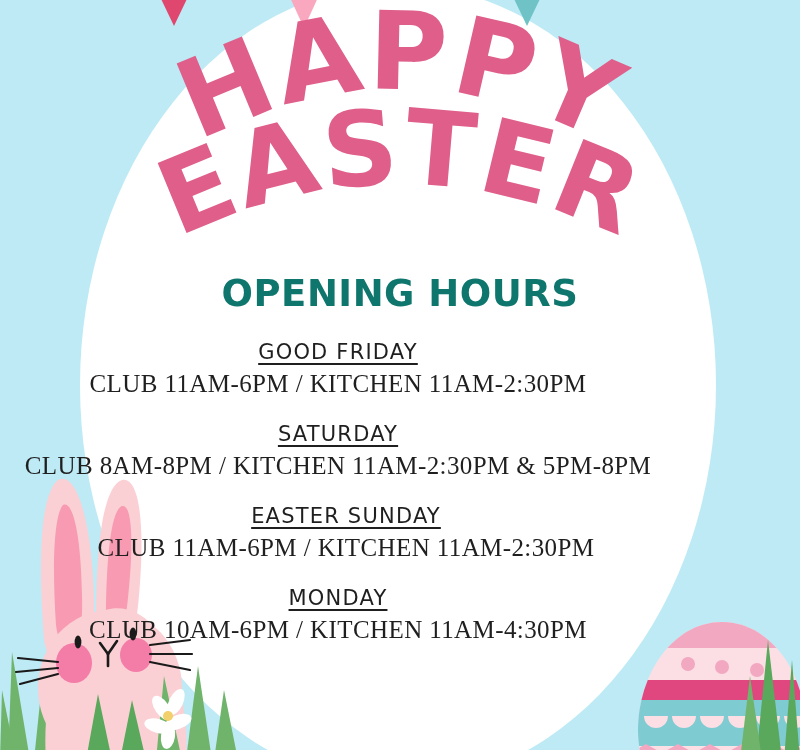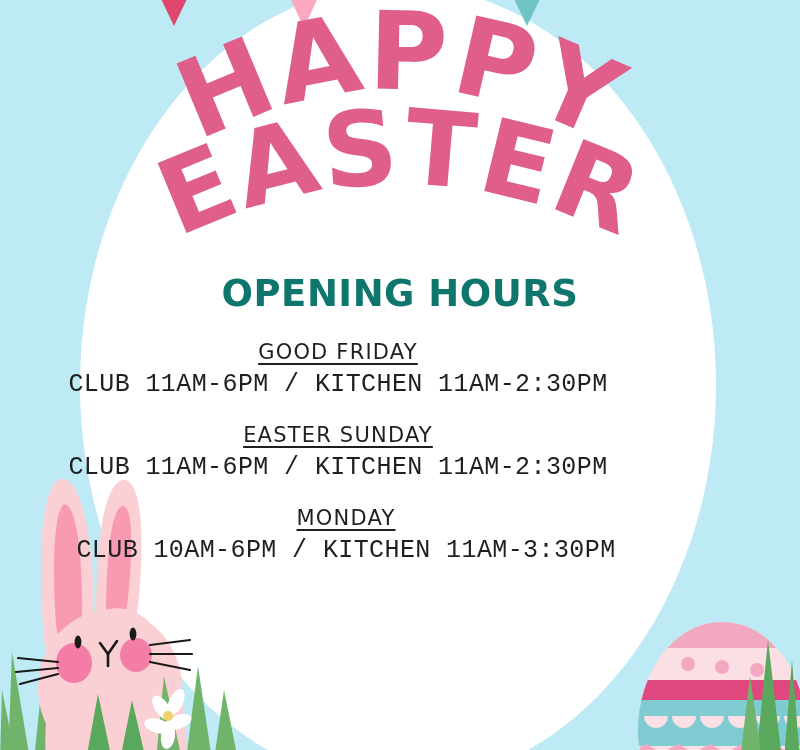--- a/index.html
+++ b/index.html
@@ -73,21 +73,21 @@
     font-family:"DejaVu Sans", sans-serif;
     font-size:21px;
     letter-spacing:1.2px;
     text-decoration:underline;
     text-underline-offset:4px;
     text-decoration-thickness:1.5px;
     margin-bottom:6px;
     color:#1f1f1f;
   }
   .sched-hours {
-    font-family:Liberation Mono, monospace;
+    font-family:Liberation Serif, serif;
     font-size:25px;
     letter-spacing:0.4px;
     color:#1f1f1f;
     white-space:nowrap;
   }
   .sched-block:nth-child(1) { margin-bottom:24px; }
   .sched-block:nth-child(2) { margin-bottom:24px; }
   .sched-block:nth-child(3) { margin-bottom:24px;padding-left:16px; }
 </style>
 </head>
@@ -246,26 +246,30 @@
 
     <div class="subtitle">OPENING HOURS</div>
 
     <div class="schedule">
 
       <div class="sched-block">
         <div class="sched-day">GOOD FRIDAY</div>
         <div class="sched-hours">CLUB 11AM-6PM / KITCHEN 11AM-2:30PM</div>
       </div>
 
+      <div class="sched-block">
+        <div class="sched-day">SATURDAY</div>
+        <div class="sched-hours">CLUB 8AM-8PM / KITCHEN 11AM-2:30PM &amp; 5PM-8PM</div>
+      </div>
 
       <div class="sched-block">
         <div class="sched-day">EASTER SUNDAY</div>
         <div class="sched-hours">CLUB 11AM-6PM / KITCHEN 11AM-2:30PM</div>
       </div>
 
       <div class="sched-block">
         <div class="sched-day">MONDAY</div>
-        <div class="sched-hours">CLUB 10AM-6PM / KITCHEN 11AM-3:30PM</div>
+        <div class="sched-hours">CLUB 10AM-6PM / KITCHEN 11AM-4:30PM</div>
       </div>
 
     </div>
   </div>
 </div>
 
 </body></html>

